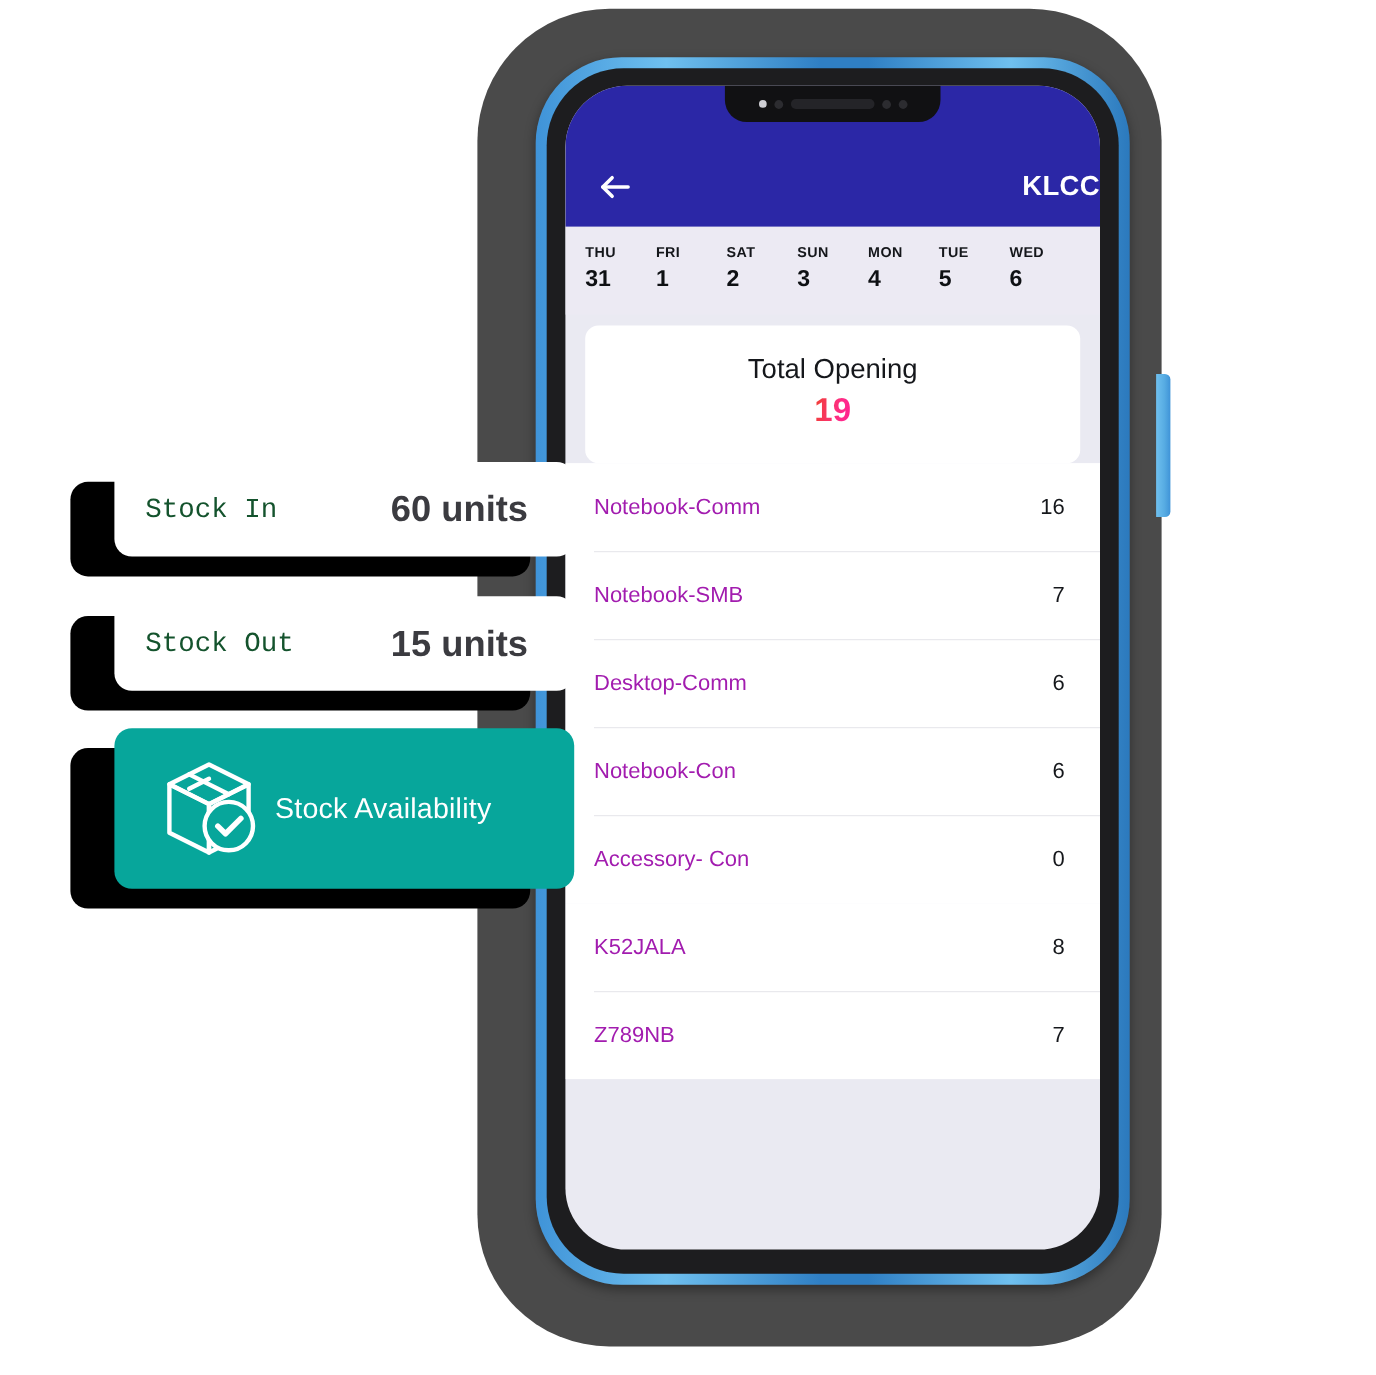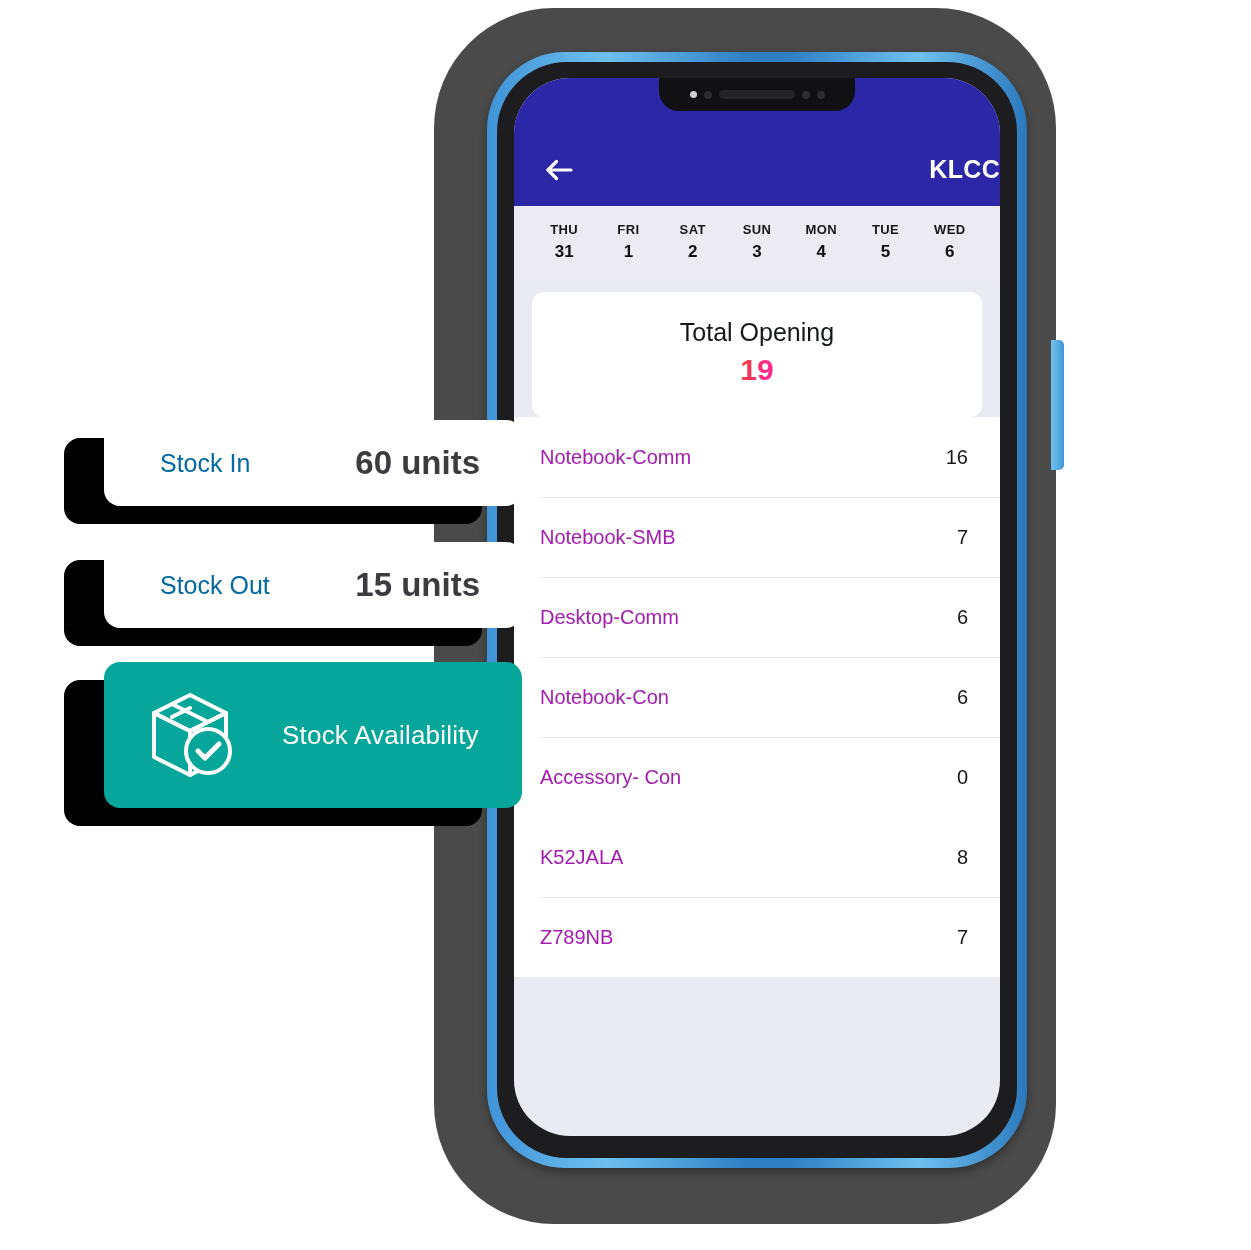--- a/index.html
+++ b/index.html
@@ -129,31 +129,31 @@
 
   
   .date-strip {
     display: flex;
     background: #eceaf3;
     padding: 16px 18px 20px 18px;
     box-sizing: border-box;
   }
   .date-cell {
     flex: 1;
-    text-align: center;
+    text-align: left;
     cursor: pointer;
   }
   .date-dow {
     font-size: 13px;
     font-weight: bold;
     color: #14161a;
     letter-spacing: 0.4px;
   }
   .date-num {
-    font-size: 17px;
+    font-size: 21px;
     font-weight: bold;
     color: #0e1013;
     margin-top: 5px;
   }
 
   
   .total-card {
     margin: 10px 18px 0 18px;
     background: #ffffff;
     border-radius: 12px;
@@ -222,22 +222,23 @@
   }
   .float-white {
     background: #ffffff;
     display: flex;
     align-items: center;
     height: 86px;
     box-sizing: border-box;
   }
   .fc-label {
     font-size: 25px;
-    color: #0369a1;
-    margin-left: 56px;
+    color: #14532d;
+    margin-left: 28px;
+    font-family: Liberation Mono, monospace;
   }
   .fc-value {
     font-size: 33px;
     font-weight: bold;
     color: #3b3b40;
     margin-left: auto;
     margin-right: 42px;
   }
 
   #card-stock-in  { left: 104px; top: 420px; width: 418px; }
@@ -245,21 +246,21 @@
 
   #card-availability {
     left: 104px; top: 662px; width: 418px; height: 146px;
     background: #07a69b;
     display: flex;
     align-items: center;
     box-sizing: border-box;
     padding-left: 42px;
   }
   .avail-icon { flex: 0 0 auto; }
-  .avail-text { margin-left: 40px; }
+  .avail-text { margin-left: 8px; }
   .avail-title {
     font-size: 26px;
     color: #ffffff;
     letter-spacing: 0.2px;
   }
   .avail-value {
     font-size: 36px;
     font-weight: bold;
     color: #ffffff;
     margin-top: 2px;

